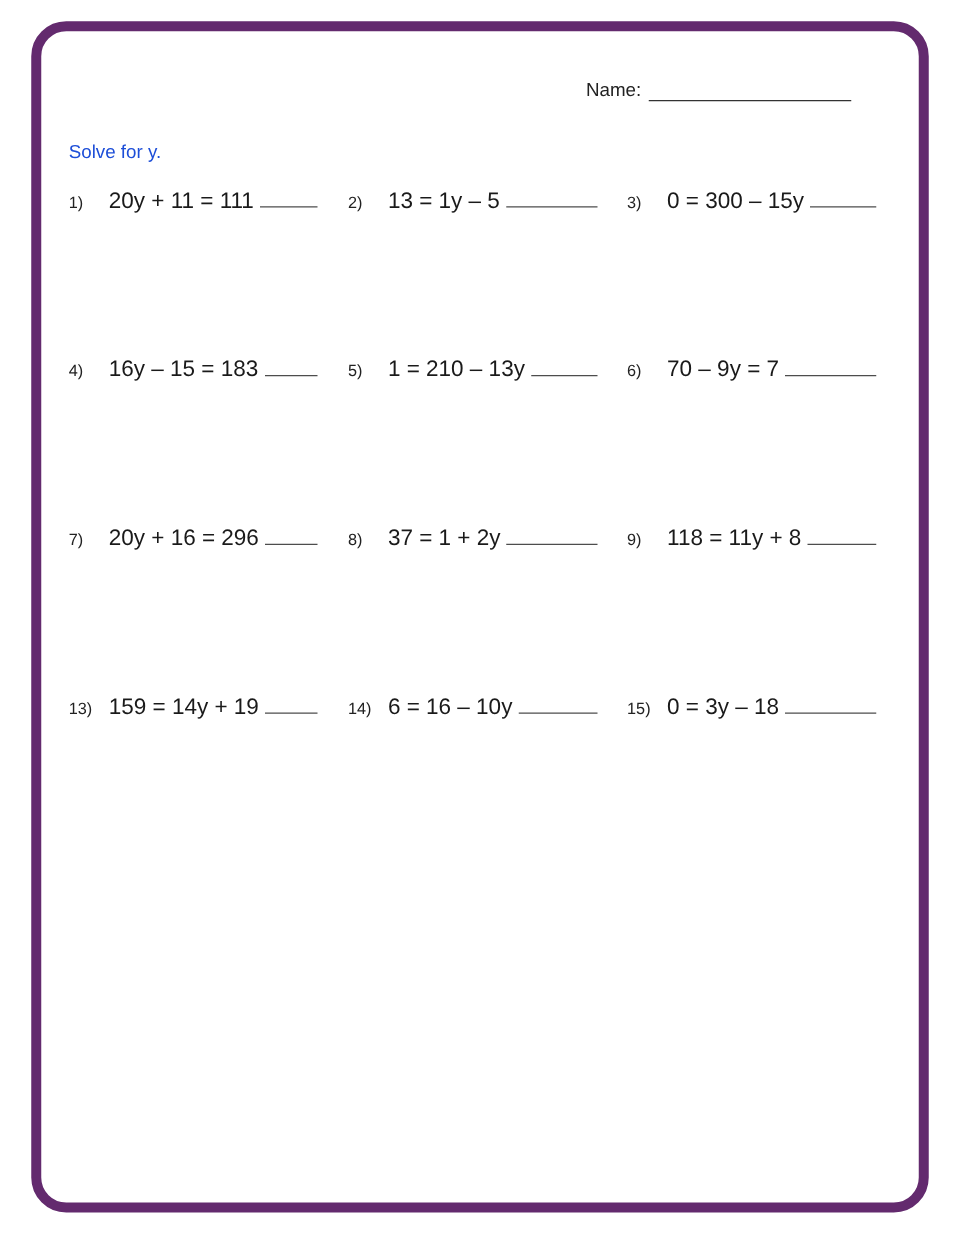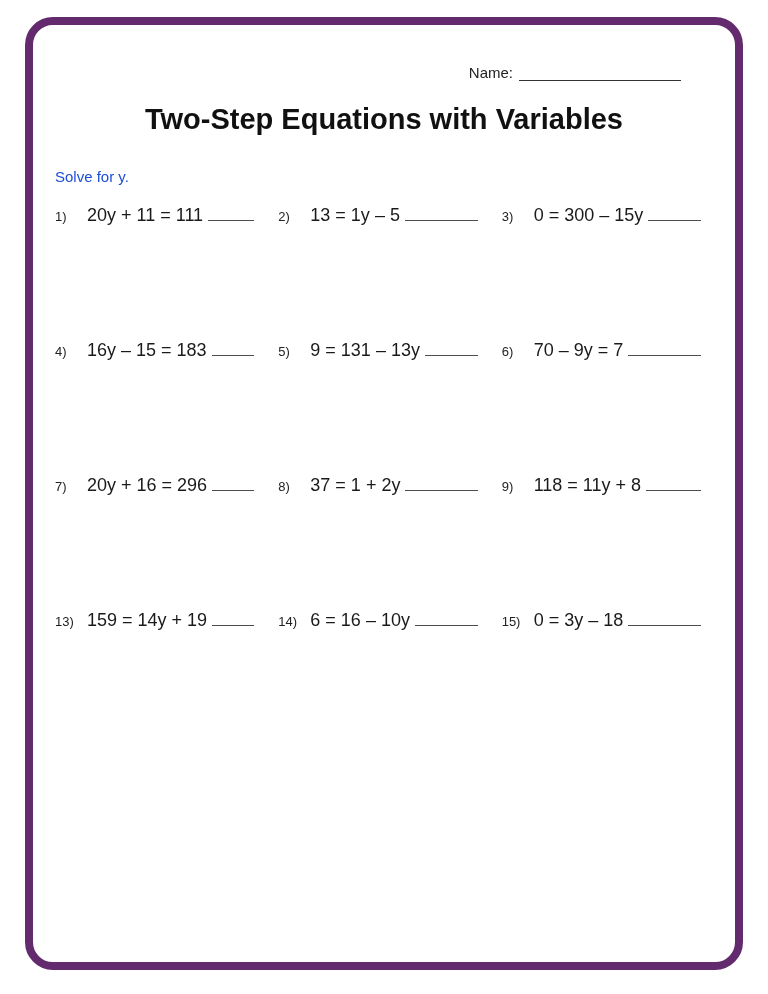--- a/index.html
+++ b/index.html
@@ -122,21 +122,20 @@
 
 <div class="page">
   <div class="frame">
     <div class="inner">
 
       <div class="name-row">
         <span class="name-label">Name:</span>
         <span class="name-line"></span>
       </div>
 
-      <h1 class="title">Two-Step Equations with Variables</h1>
 
       <div class="instructions">Solve for y.</div>
 
       <div class="problems">
 
           <div class="problem">
             <span class="pnum">1)</span>
             <span class="peq">20y + 11 = 111</span>
             <span class="pblank"></span>
           </div>
@@ -154,21 +153,21 @@
           </div>
 
           <div class="problem">
             <span class="pnum">4)</span>
             <span class="peq">16y – 15 = 183</span>
             <span class="pblank"></span>
           </div>
 
           <div class="problem">
             <span class="pnum">5)</span>
-            <span class="peq">9 = 131 – 13y</span>
+            <span class="peq">1 = 210 – 13y</span>
             <span class="pblank"></span>
           </div>
 
           <div class="problem">
             <span class="pnum">6)</span>
             <span class="peq">70 – 9y = 7</span>
             <span class="pblank"></span>
           </div>
 
           <div class="problem">

